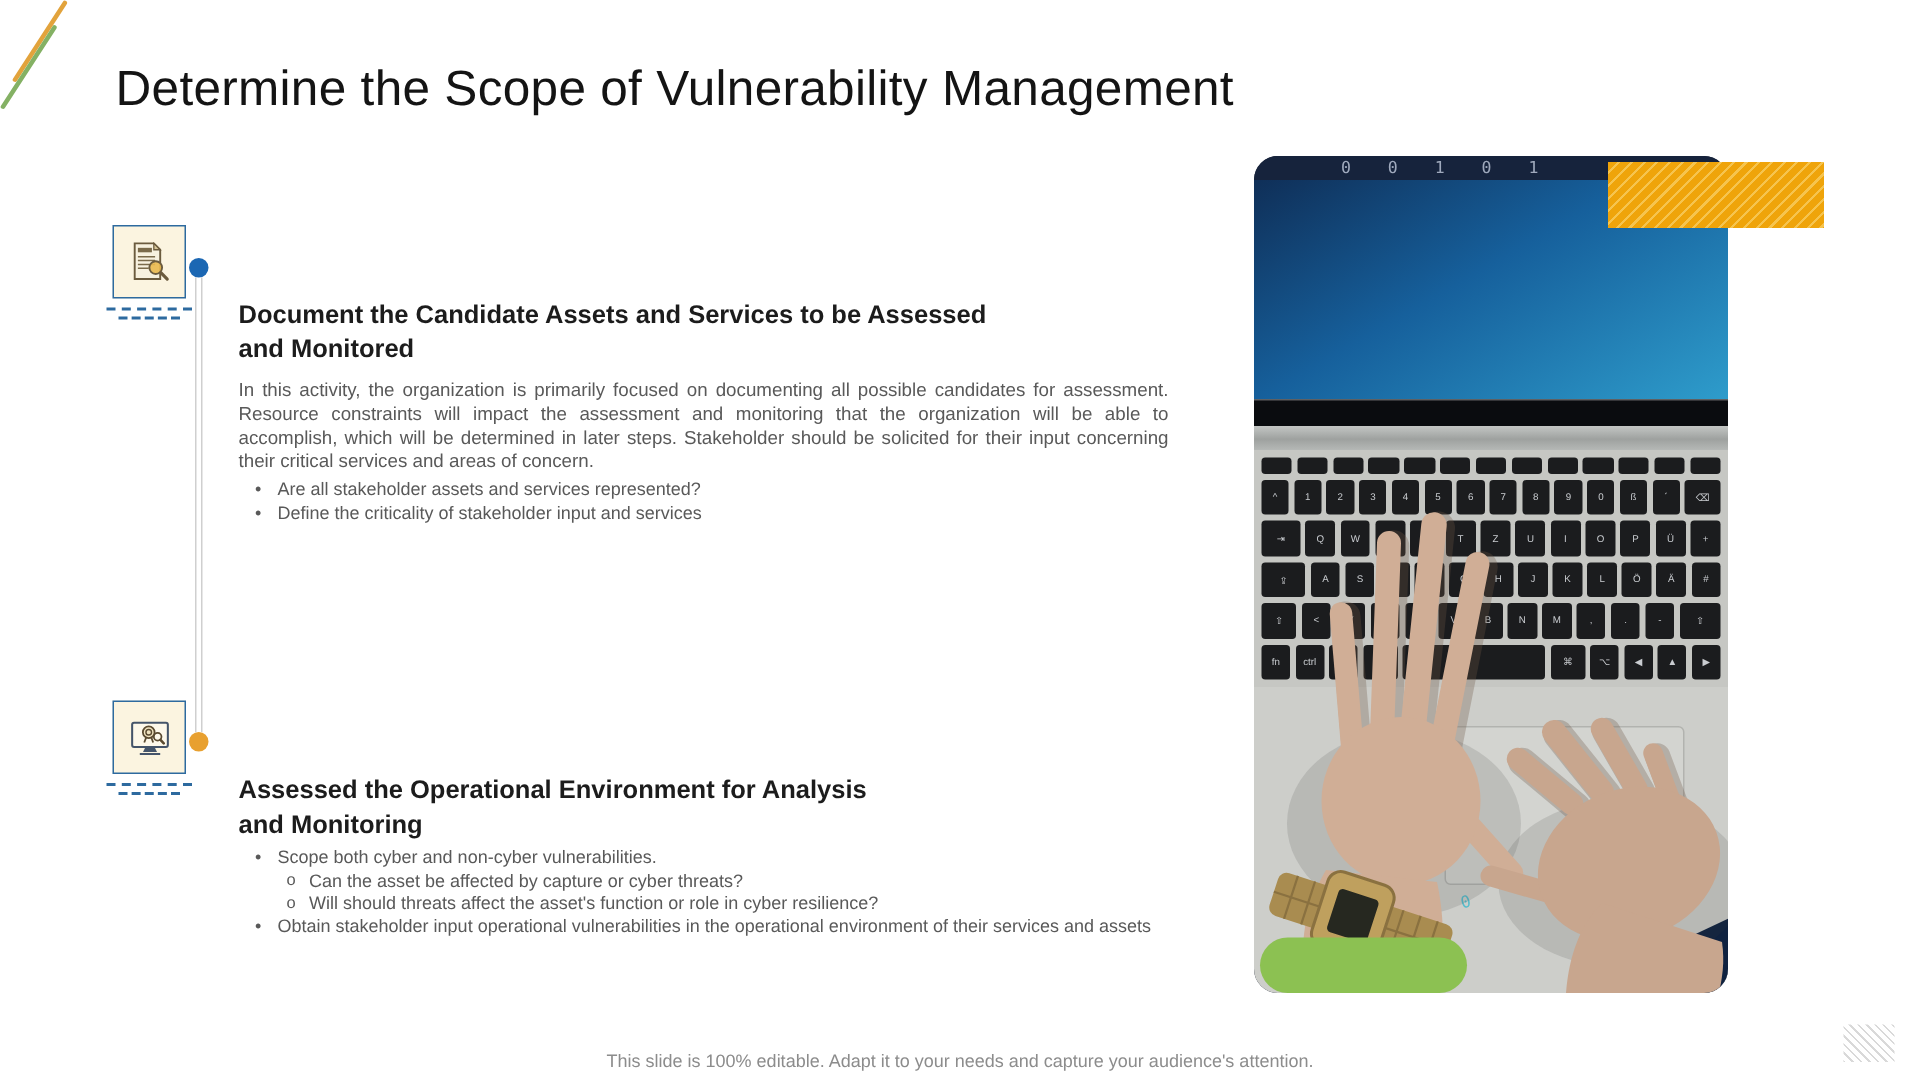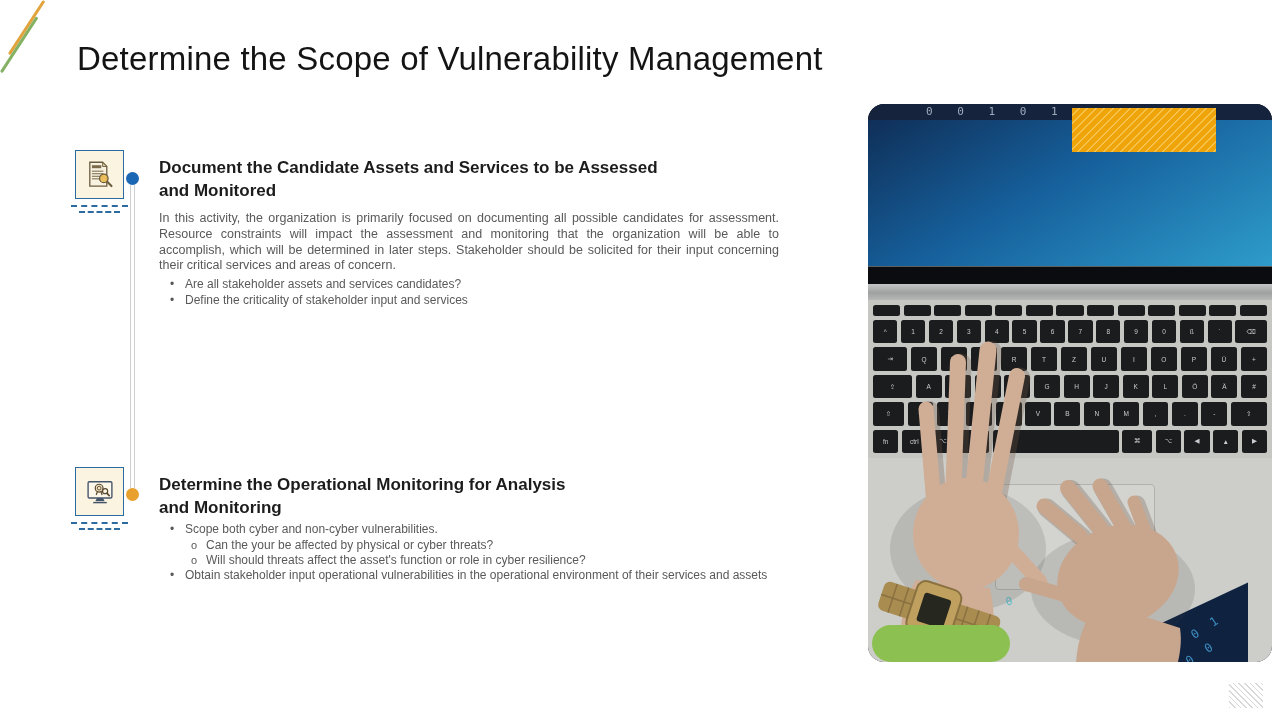--- a/index.html
+++ b/index.html
@@ -25,31 +25,31 @@
 
   
   .sec{ position:absolute; left:0; width:800px; }
   .sec1{ top:150px; } .sec2{ top:467px; }
   .iconbox{ position:absolute; left:75px; top:0; width:49px; height:49px;
     background:#fbf4e0; border:1.6px solid #2d6a9f; display:flex; align-items:center; justify-content:center; }
   .dash{ position:absolute; border-top:2.5px dashed #2d6a9f; }
   .dash.d1{ left:71px; top:55px; width:57px; }
   .dash.d2{ left:79px; top:61px; width:41px; }
   .txt{ position:absolute; left:159px; top:7px; width:620px; }
-  .txt h2{ font-size:17px; font-weight:700; color:#1c1c1c; line-height:1.33; white-space:pre-line; }
+  .txt h2{ font-size:17px; font-weight:700; color:#1c1c1c; line-height:1.33; white-space:pre-line;margin-top:42px; }
   .txt p{ margin-top:9px; font-size:12.5px; color:#595959; line-height:1.26; text-align:justify; }
   .txt ul{ list-style:none; margin-top:3px; }
   .txt li{ display:flex; gap:7px; font-size:12px; color:#595959; line-height:1.28; }
   .txt li.lvl1{ padding-left:11px; }
   .txt li.lvl2{ padding-left:32px; }
   .txt li .mk{ width:8px; flex:none; }
   .txt li.lvl2 .mk{ font-size:11px; }
 
   
-  .photo{ position:absolute; left:868px; top:104px; width:404px; height:558px;
+  .photo{ position:absolute; left:836px; top:104px; width:316px; height:558px;
     border-radius:16px; overflow:hidden; background:#0f172a; }
   .desk-strip{ position:absolute; left:0; top:0; width:100%; height:16px; background:#16233c; overflow:hidden; }
   .desk-strip span{ position:absolute; left:58px; top:1px; font-family:"DejaVu Sans Mono", monospace;
     font-size:11px; letter-spacing:9px; color:rgba(205,215,232,.75); }
   .screen{ position:absolute; left:0; top:16px; width:100%; height:146px;
     background:linear-gradient(150deg,#0f2f58 0%,#16609c 45%,#2e9ccb 100%); }
   .bezel{ position:absolute; left:0; top:162px; width:100%; height:18px; background:#0a0c0f;
     border-top:1.5px solid rgba(255,255,255,.35); }
   .hinge{ position:absolute; left:0; top:180px; width:100%; height:16px;
     background:linear-gradient(#c3c6c4,#9ea19f 55%,#b5b8b6); }
@@ -114,21 +114,21 @@
     </div>
     <i class="dash d1"></i>
     <i class="dash d2"></i>
     <div class="txt">
       <h2>Document the Candidate Assets and Services to be Assessed
 and Monitored</h2>
       <p>In this activity, the organization is primarily focused on documenting all possible candidates for assessment. Resource constraints will impact the assessment and monitoring that the organization will be able to accomplish, which will be determined in later steps. Stakeholder should be solicited for their input concerning their critical services and areas of concern.</p>
       <ul>
           <li class="lvl1">
             <span class="mk">•</span>
-            <span>Are all stakeholder assets and services candidates?</span>
+            <span>Are all stakeholder assets and services represented?</span>
           </li>
           <li class="lvl1">
             <span class="mk">•</span>
             <span>Define the criticality of stakeholder input and services</span>
           </li>
         </ul>
     </div>
   </section>
 
   <section class="sec sec2">
@@ -141,30 +141,30 @@
         <circle cx="19" cy="15.5" r="2.2" fill="none" stroke="#5a4a30" stroke-width="1.1"></circle>
         <line x1="17" y1="19.5" x2="15.5" y2="23.5" stroke="#5a4a30" stroke-width="1.4"></line>
         <line x1="21" y1="19.5" x2="22.5" y2="23.5" stroke="#5a4a30" stroke-width="1.4"></line>
         <circle cx="26" cy="19" r="3" fill="none" stroke="#5a4a30" stroke-width="1.4"></circle>
         <line x1="28.2" y1="21.4" x2="30.8" y2="24.2" stroke="#5a4a30" stroke-width="2" stroke-linecap="round"></line>
       </svg>
     </div>
     <i class="dash d1"></i>
     <i class="dash d2"></i>
     <div class="txt">
-      <h2>Determine the Operational Monitoring for Analysis
+      <h2>Assessed the Operational Environment for Analysis
 and Monitoring</h2>
       <ul>
           <li class="lvl1">
             <span class="mk">•</span>
             <span>Scope both cyber and non-cyber vulnerabilities.</span>
           </li>
           <li class="lvl2">
             <span class="mk">o</span>
-            <span>Can the your be affected by physical or cyber threats?</span>
+            <span>Can the asset be affected by capture or cyber threats?</span>
           </li>
           <li class="lvl2">
             <span class="mk">o</span>
             <span>Will should threats affect the asset's function or role in cyber resilience?</span>
           </li>
           <li class="lvl1">
             <span class="mk">•</span>
             <span>Obtain stakeholder input operational vulnerabilities in the operational environment of their services and assets</span>
           </li>
         </ul>
@@ -331,15 +331,16 @@
         <ellipse cx="250" cy="472" rx="62" ry="50" transform="rotate(-20 250 472)" fill="#c8a68e"></ellipse>
         <path d="M208 558 C210 532 218 512 232 498 L312 524 C314 538 312 548 310 558 Z" fill="#c8a68e"></path>
       </g>
     </svg>
 
     <div class="pill"></div>
   </div>
 
   <div class="stripe-rect"></div>
 
+  <p class="footer">This slide is 100% editable. Adapt it to your needs and capture your audience's attention.</p>
   <div class="hatch"></div>
 
 </div>
 
 </body></html>

